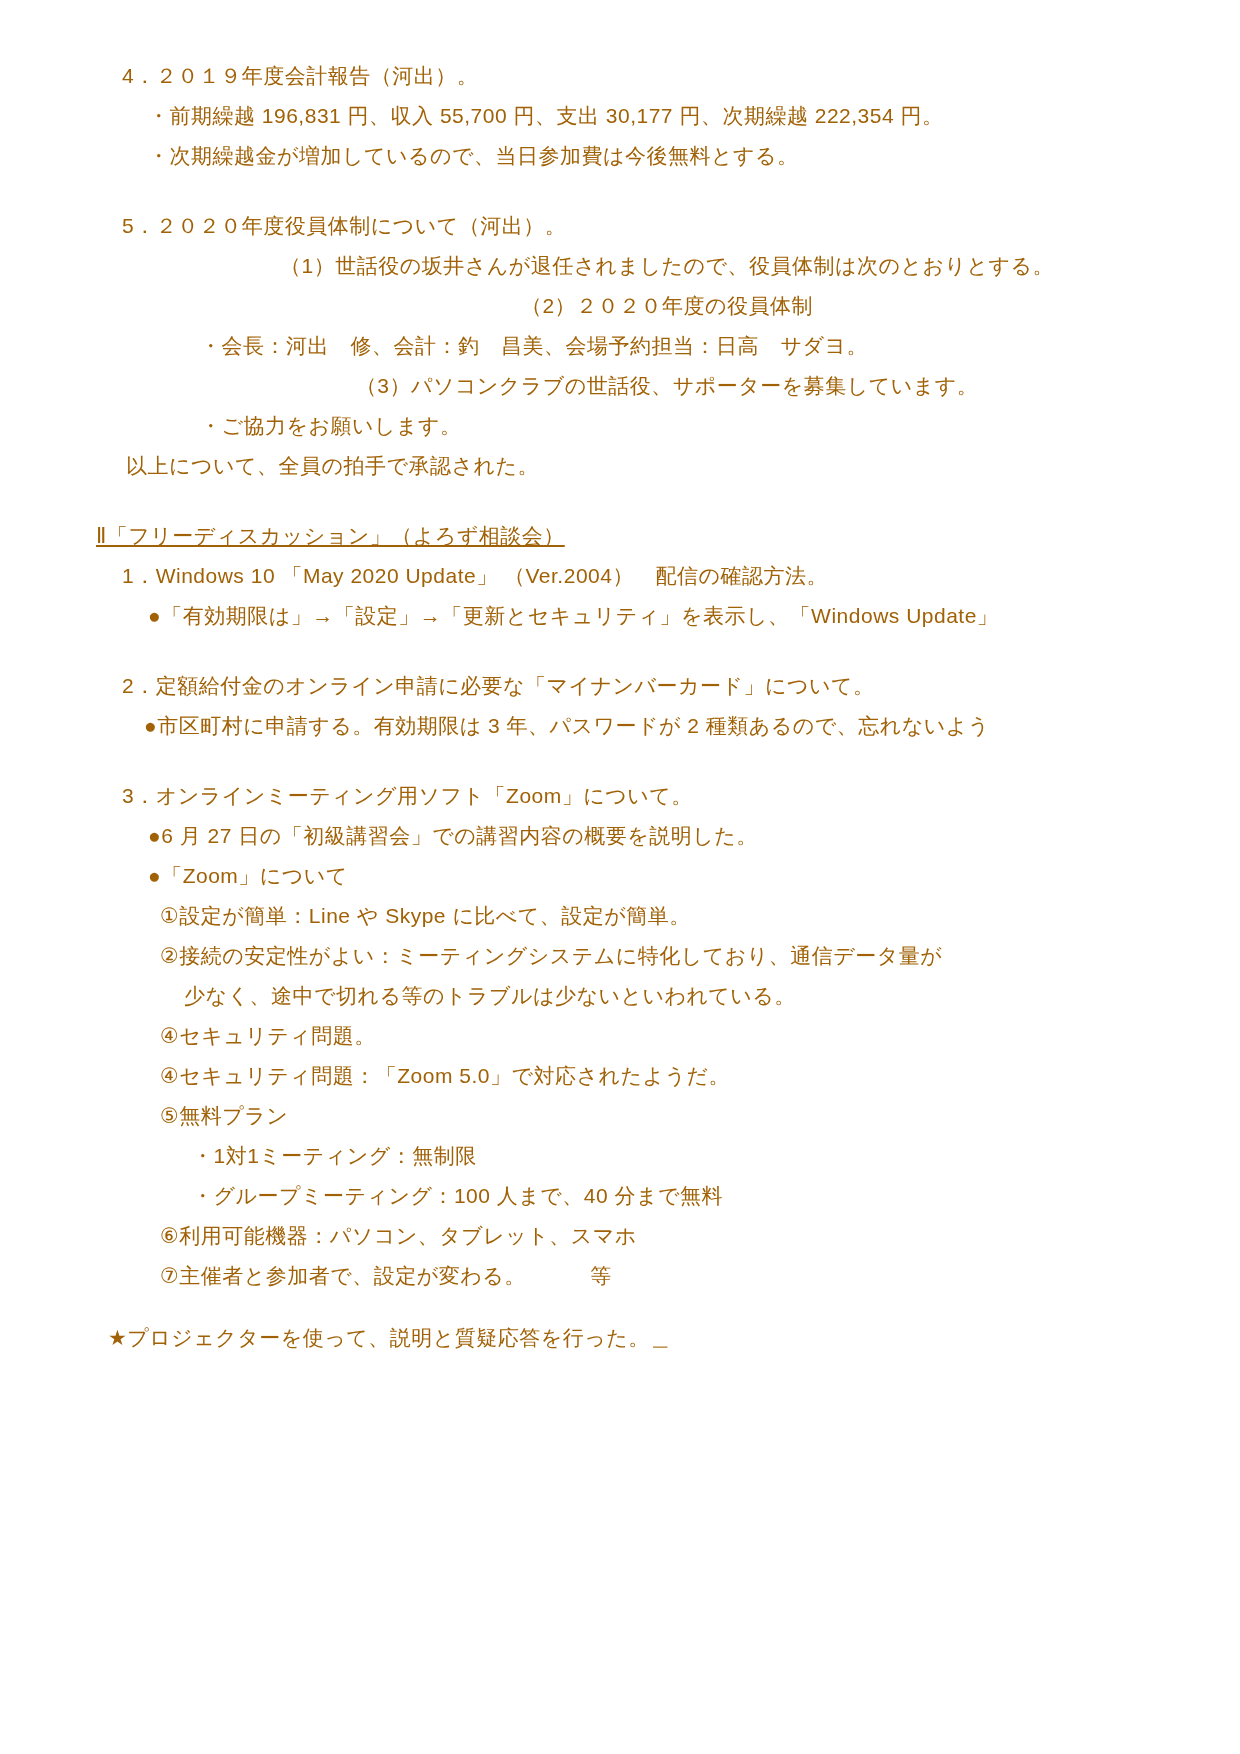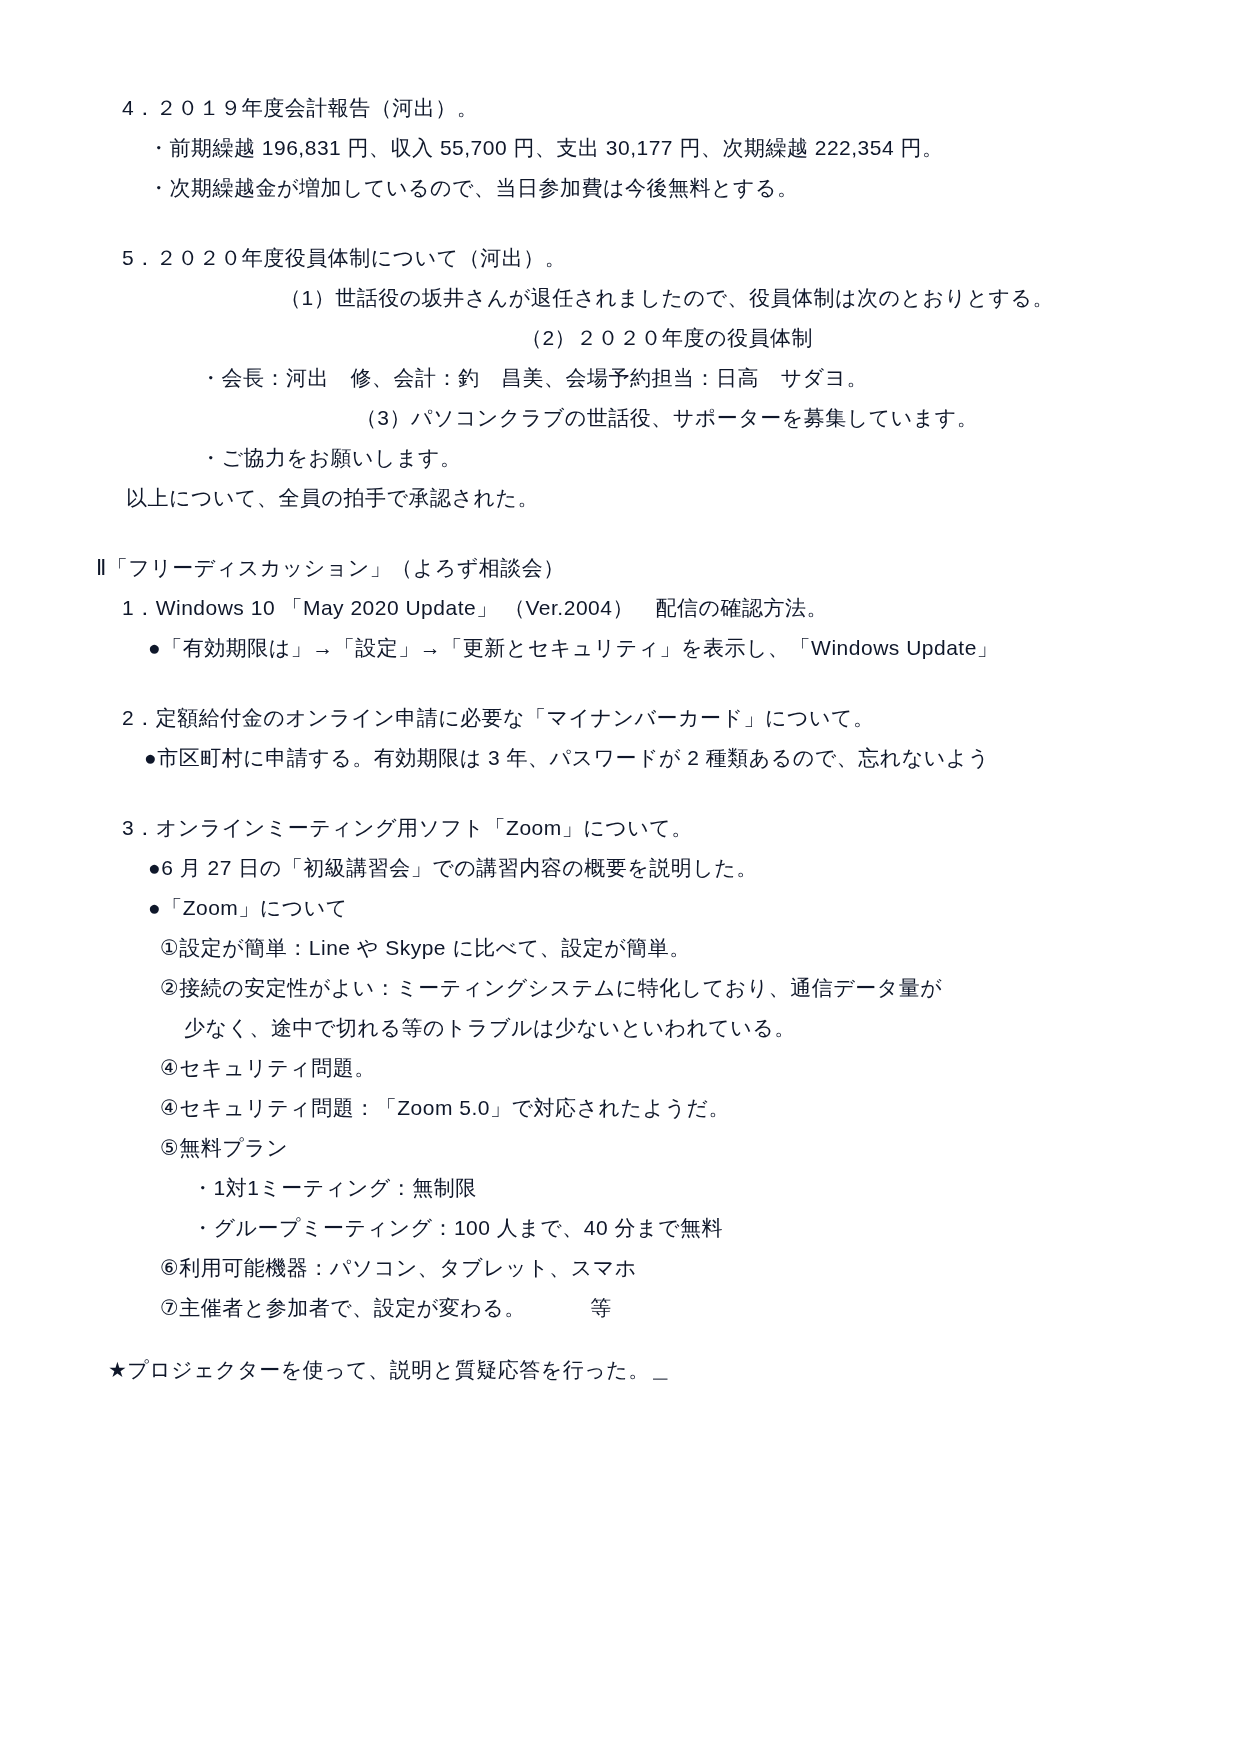--- a/index.html
+++ b/index.html
@@ -7,32 +7,32 @@
     padding: 0;
     background: #ffffff;
   }
   .page {
     position: relative;
     width: 1240px;
     height: 1754px;
     background: #ffffff;
     overflow: hidden;
     font-family: "Liberation Sans", "DejaVu Sans", sans-serif;
-    color: #0f172a;
+    color: #a16207;
     box-sizing: border-box;
-    padding: 88px 40px 0 96px;
+    padding: 56px 40px 0 96px;
   }
   .line {
     font-size: 21px;
     line-height: 40px;
     white-space: pre-wrap;
     letter-spacing: 0.5px;
   }
   
-  .ind-0   { padding-left: 0; }
+  .ind-0   { padding-left: 0; text-decoration: underline; }
   .ind-12  { padding-left: 12px; }
   .ind-26  { padding-left: 26px; }
   .ind-30  { padding-left: 30px; }
   .ind-38  { padding-left: 38px; text-align: center; }
   .ind-48  { padding-left: 48px; }
   .ind-52  { padding-left: 52px; }
   .ind-64  { padding-left: 64px; }
   .ind-78  { padding-left: 78px; }
   .ind-88  { padding-left: 88px; }
   .ind-96  { padding-left: 96px; }

